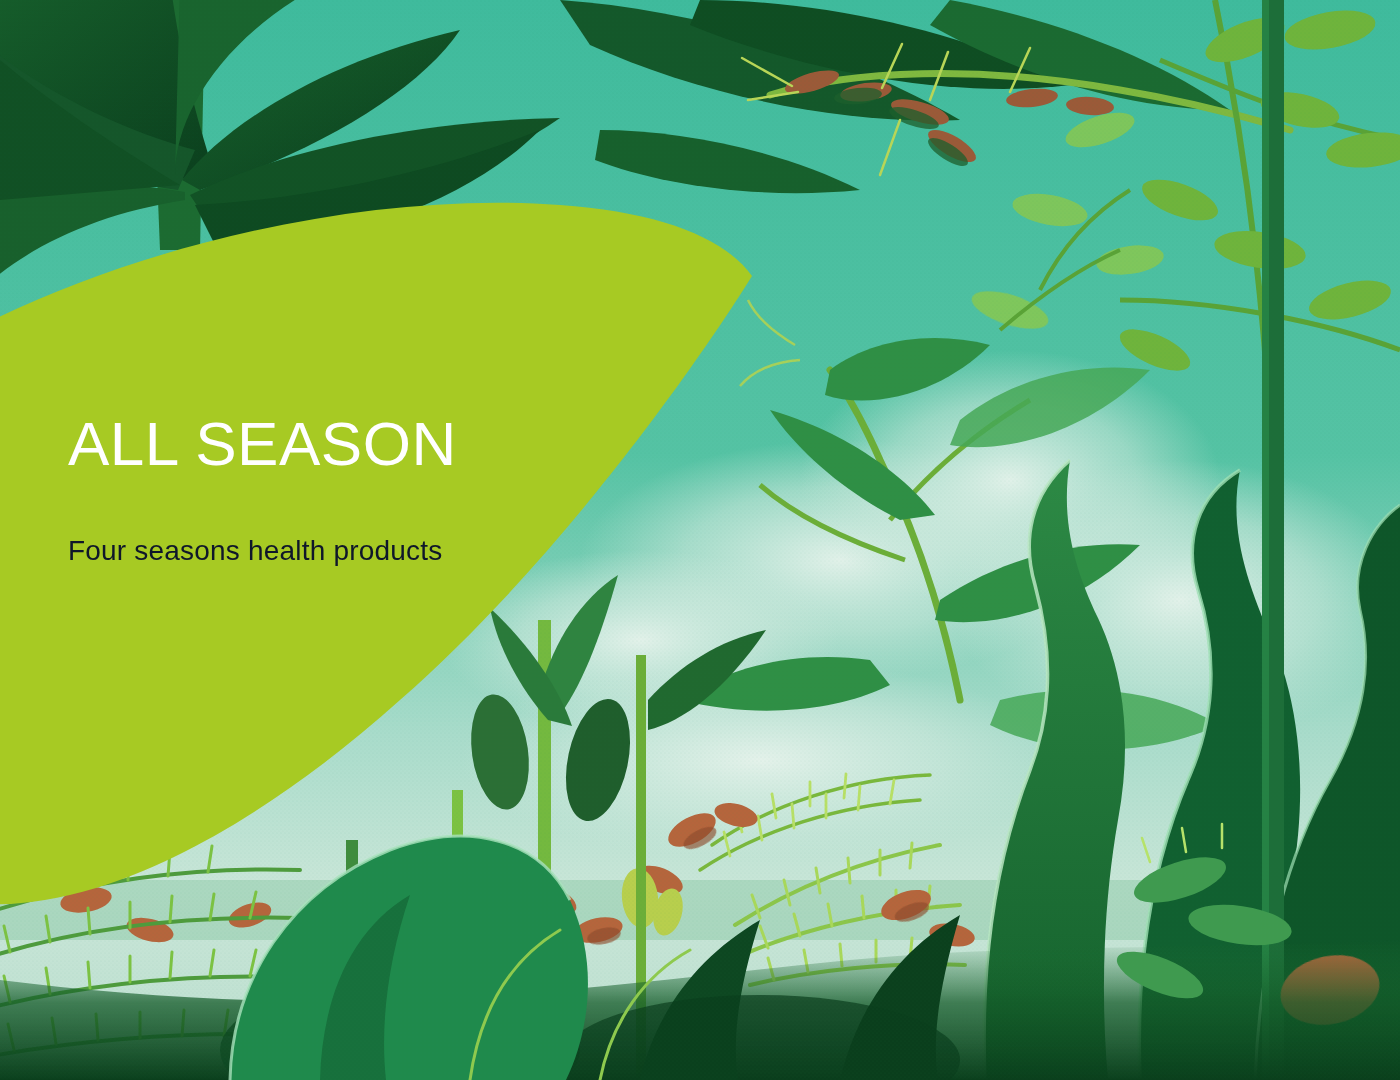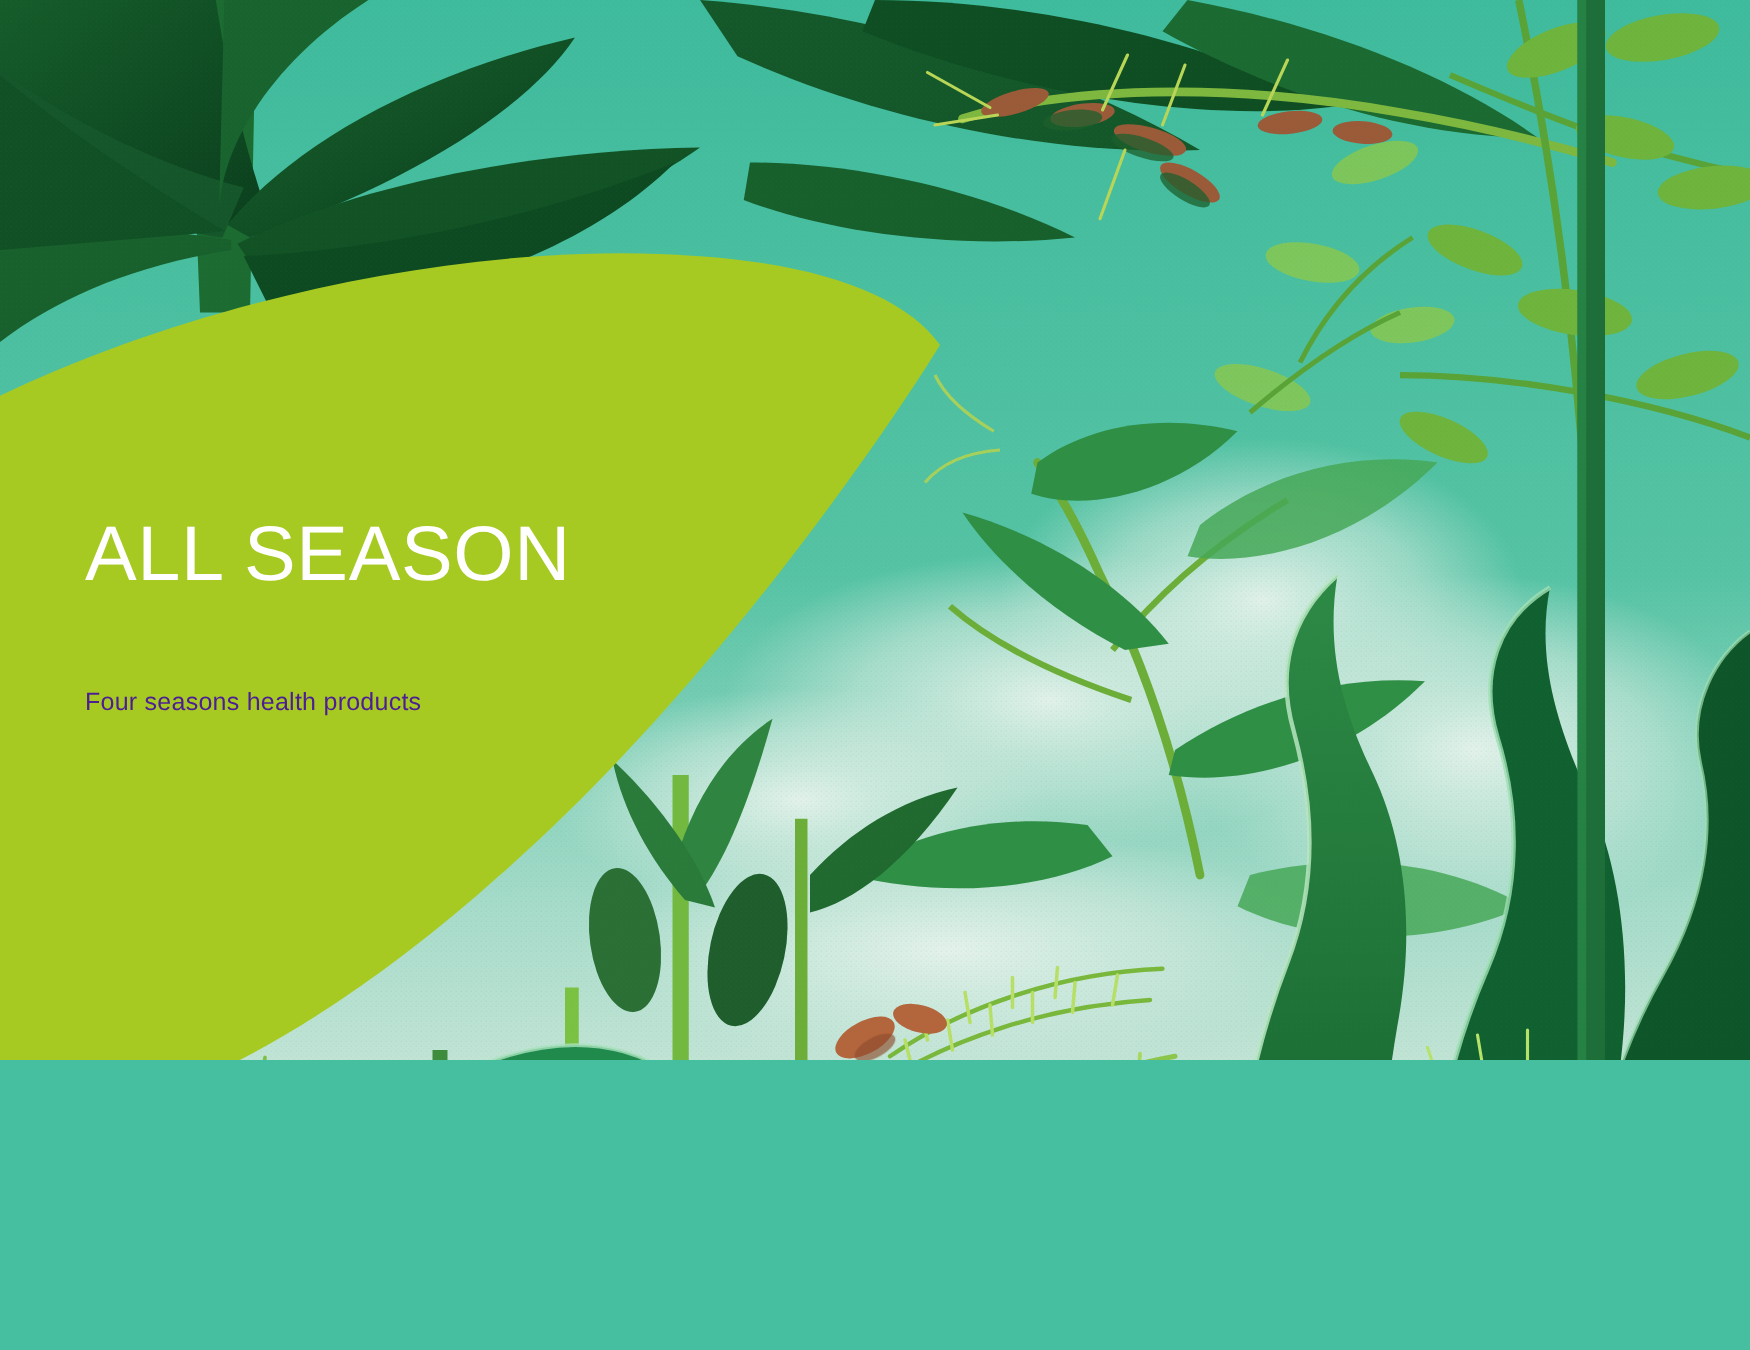--- a/index.html
+++ b/index.html
@@ -5,21 +5,21 @@
 <style>
   * { margin:0; padding:0; box-sizing:border-box; }
   html, body {
     width:1400px; height:1080px;
     overflow:hidden;
     background:#46bfa1;
     font-family:"Liberation Sans", sans-serif;
   }
   #banner {
     position:relative;
-    width:1400px; height:848px;
+    width:1400px; height:1080px;
     overflow:hidden;
   }
   .layer { position:absolute; top:0; left:0; width:1400px; height:1080px; }
   svg.layer { display:block; }
 
   
   #text-block {
     position:absolute;
     left:68px; top:412px;
     width:520px;
@@ -39,25 +39,25 @@
     display:block;
     font-size:62px;
     font-weight:700;
     letter-spacing:0.5px;
     color:#ffffff;
     line-height:1.18;
     white-space:nowrap;
   }
   #subtitle {
     display:block;
-    margin-top:76px;
-    font-size:20px;
+    margin-top:60px;
+    font-size:28px;
     font-weight:400;
     letter-spacing:0.2px;
-    color:#4c1d95;
+    color:#0f172a;
     white-space:nowrap;
   }
 </style>
 </head>
 <body>
 
 <div id="banner">
 
   <svg class="layer" viewBox="0 0 1400 1080" preserveAspectRatio="none" aria-hidden="true">
     <defs>

